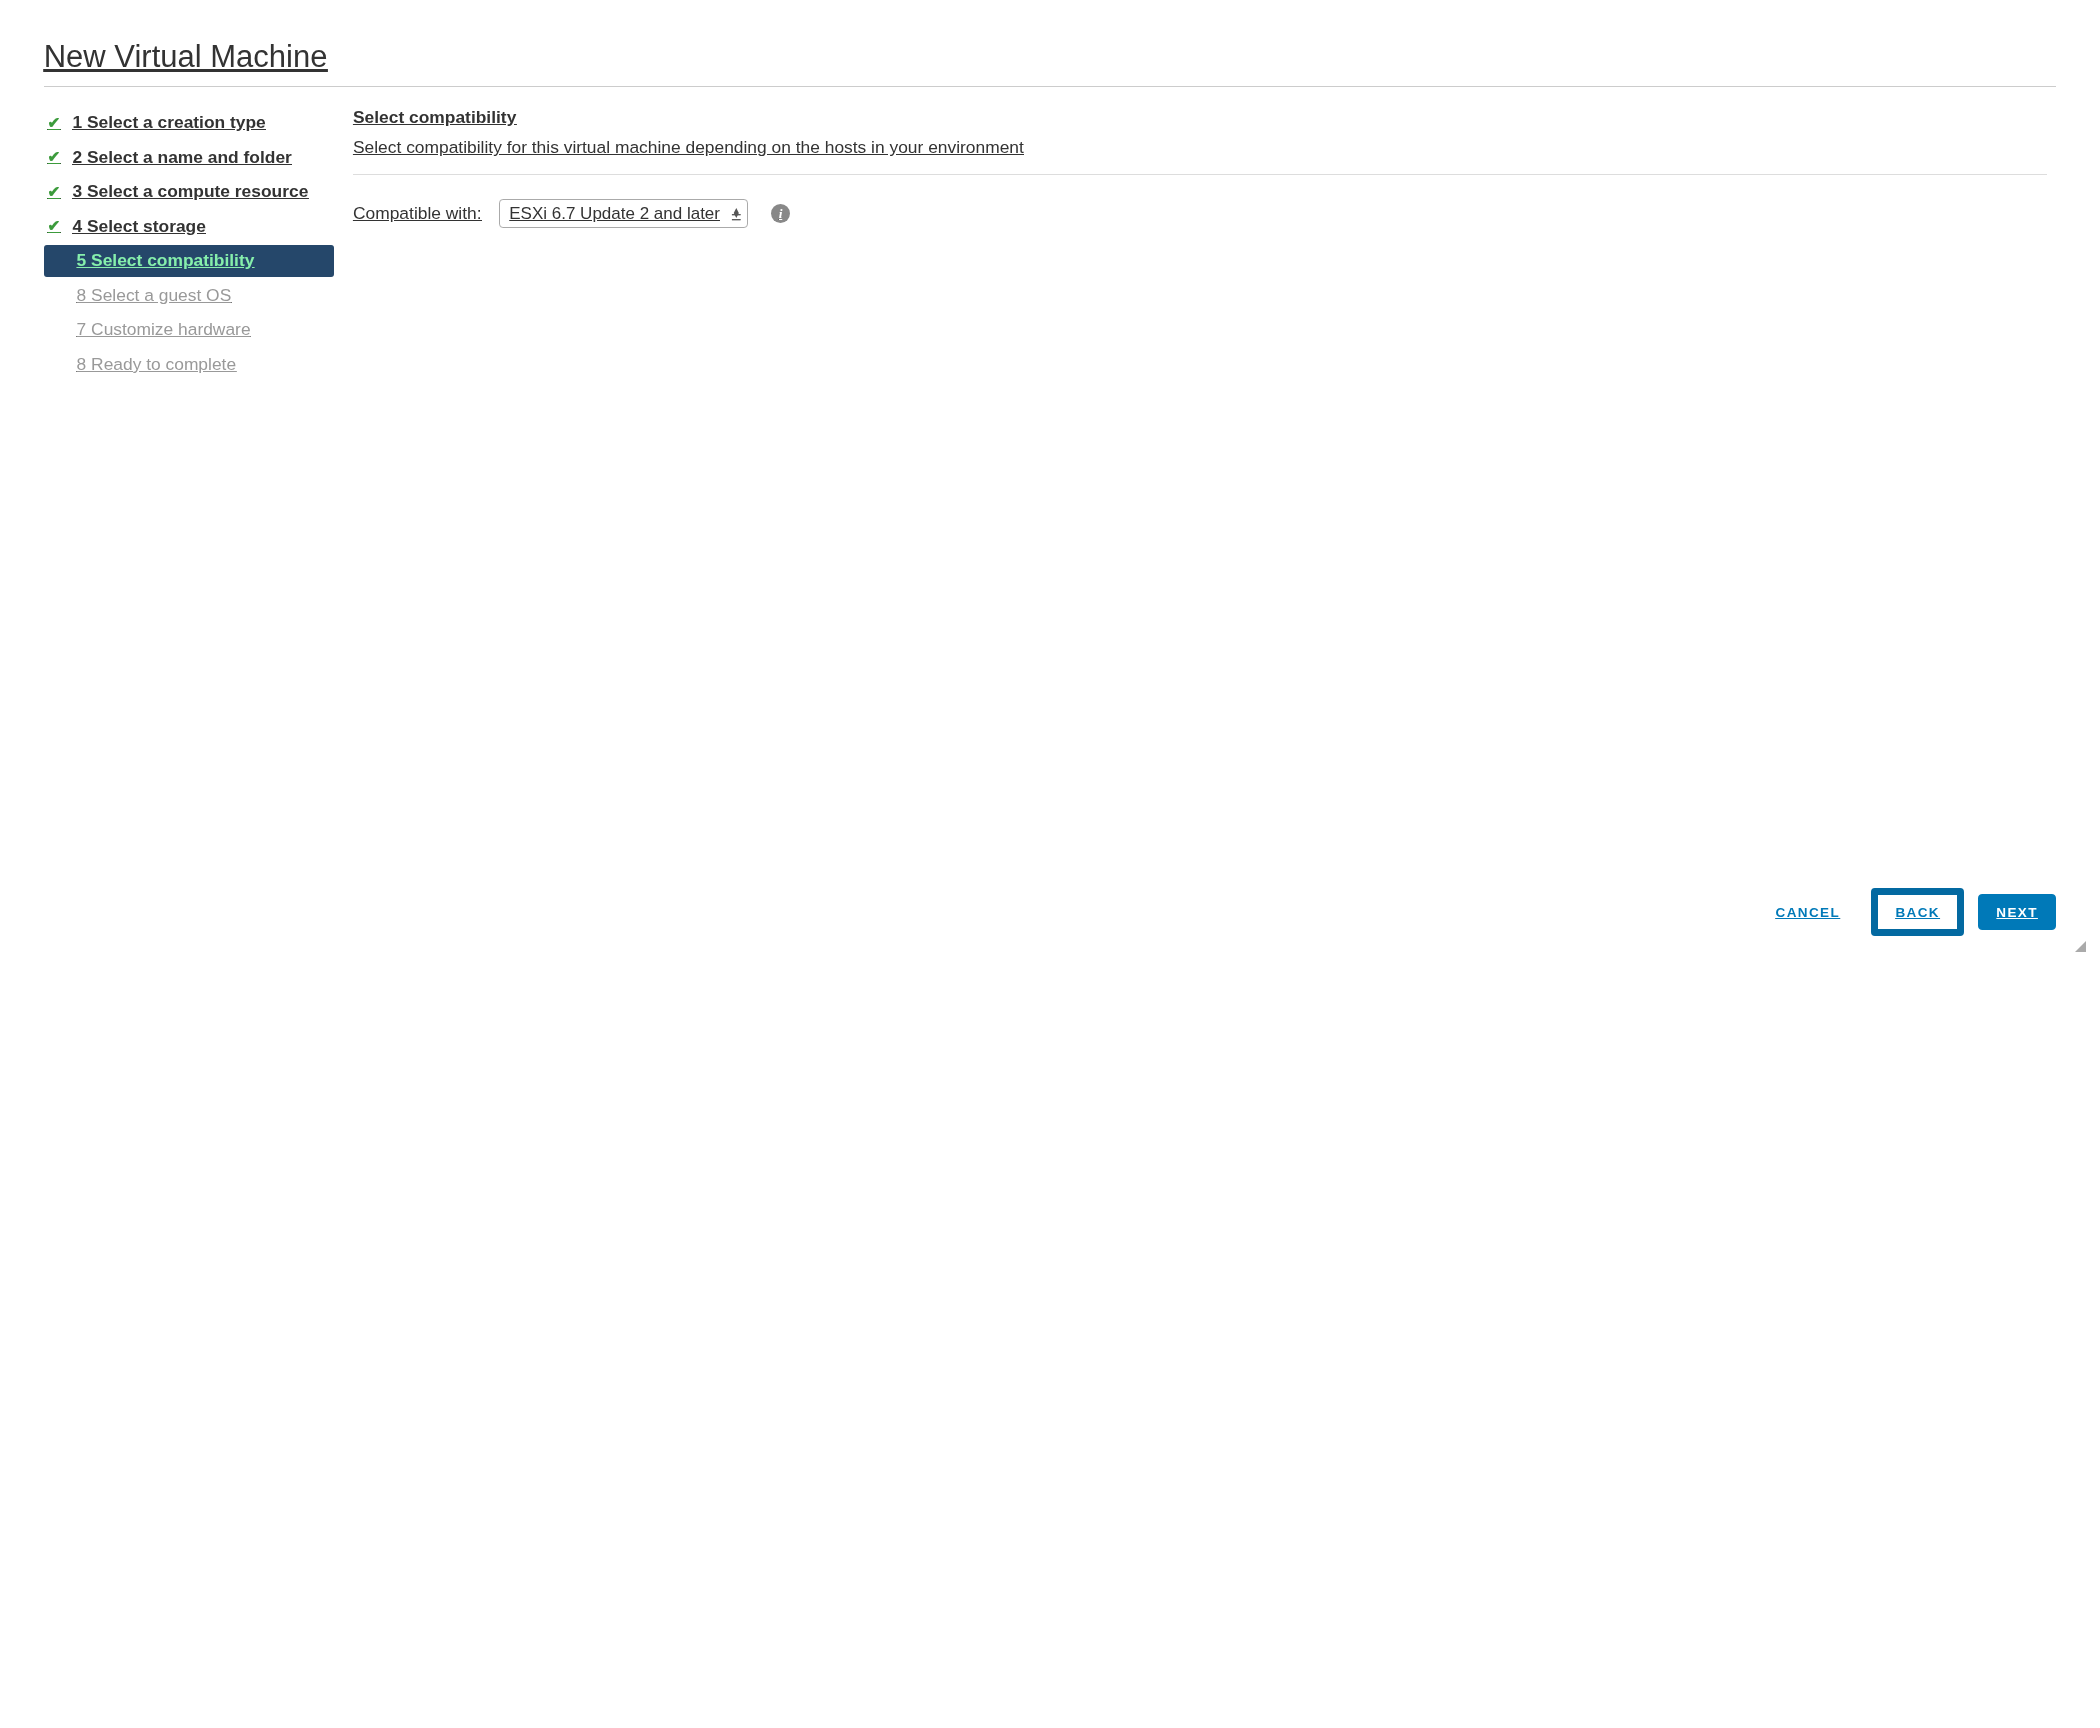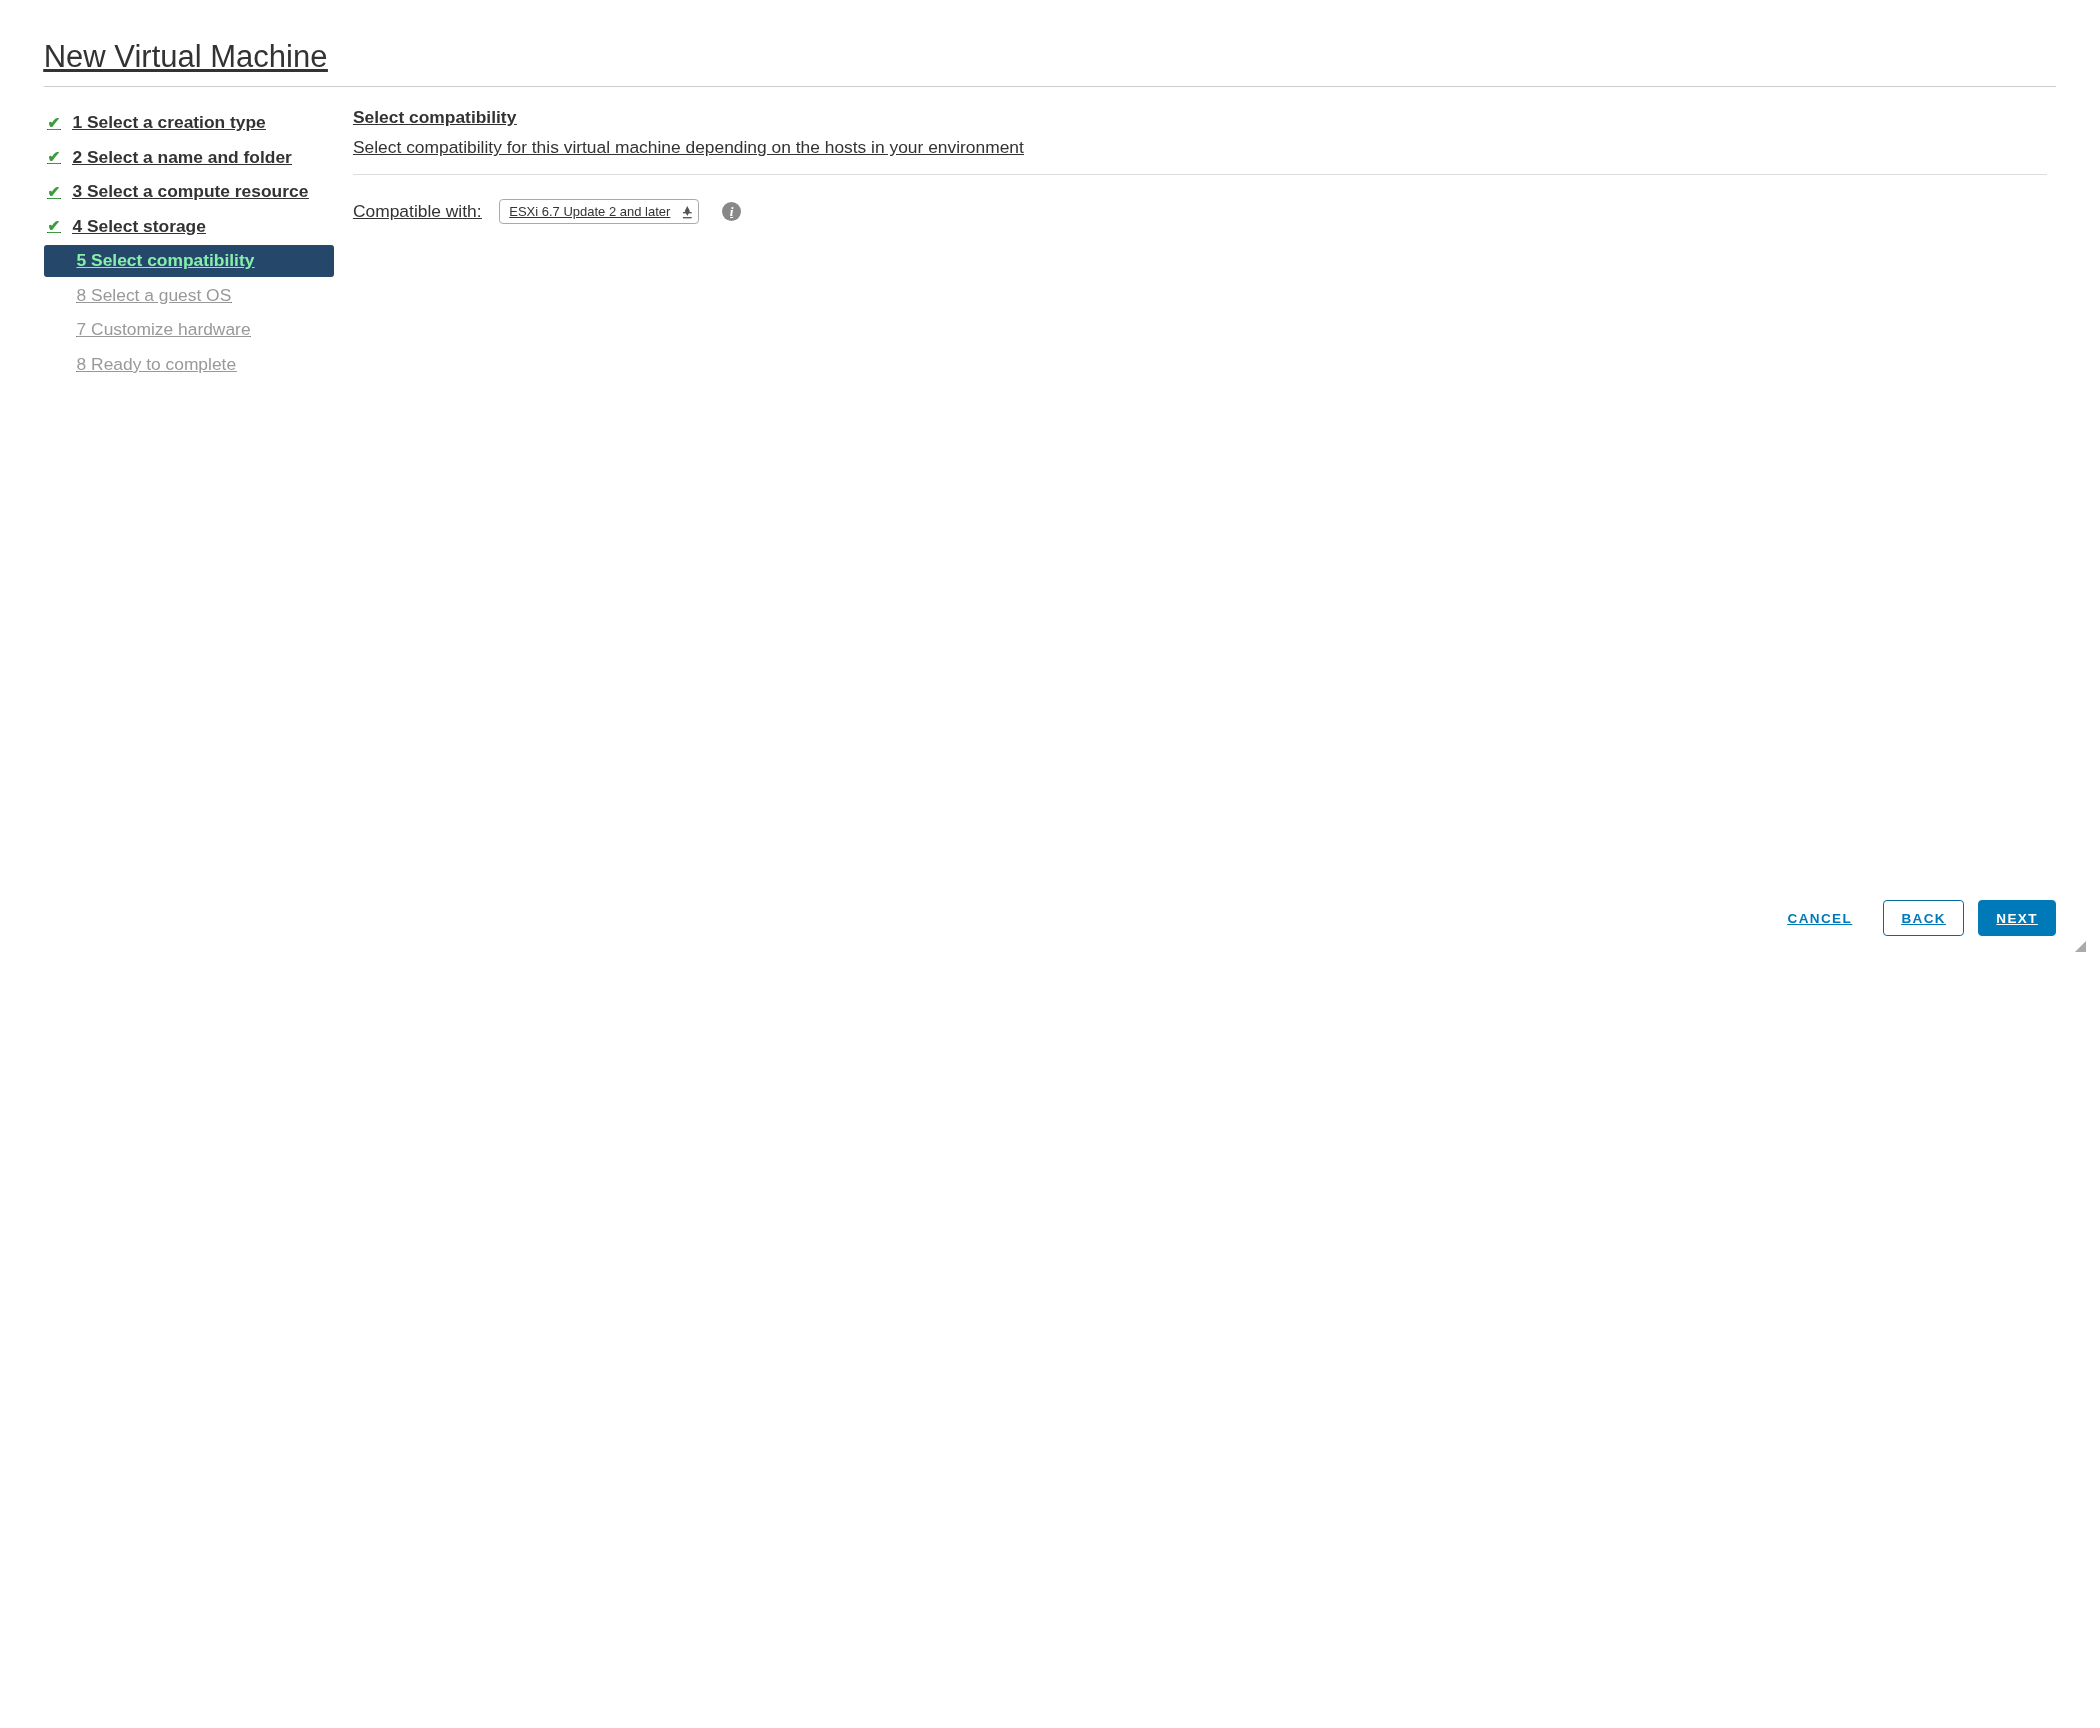--- a/index.html
+++ b/index.html
@@ -115,21 +115,21 @@
       position: relative;
       display: inline-block;
     }
     .select-control {
       appearance: none;
       -webkit-appearance: none;
       border: 1px solid #aaa;
       border-radius: 3.9px;
       background: #fff;
       padding: 3.9px 27px 3.9px 9.7px;
-      font-size: 13px;
+      font-size: 17px;
       color: #333;
       font-family: inherit;
       cursor: pointer;
     }
     .select-arrows {
       position: absolute;
       right: 7.7px;
       top: 50%;
       transform: translateY(-50%);
       pointer-events: none;
@@ -175,21 +175,21 @@
       text-align: center;
     }
     .btn-link {
       background: transparent;
       color: #0079b8;
       border: none;
     }
     .btn-outline {
       background: #fff;
       color: #0079b8;
-      border: 1px solid #0369a1;
+      border: 7px solid #0369a1;
     }
     .btn-primary {
       background: #0079b8;
       color: #fff;
       border: 1px solid #0079b8;
     }
     .resize-grip {
       position: absolute;
       bottom: 3.9px;
       right: 3.9px;

